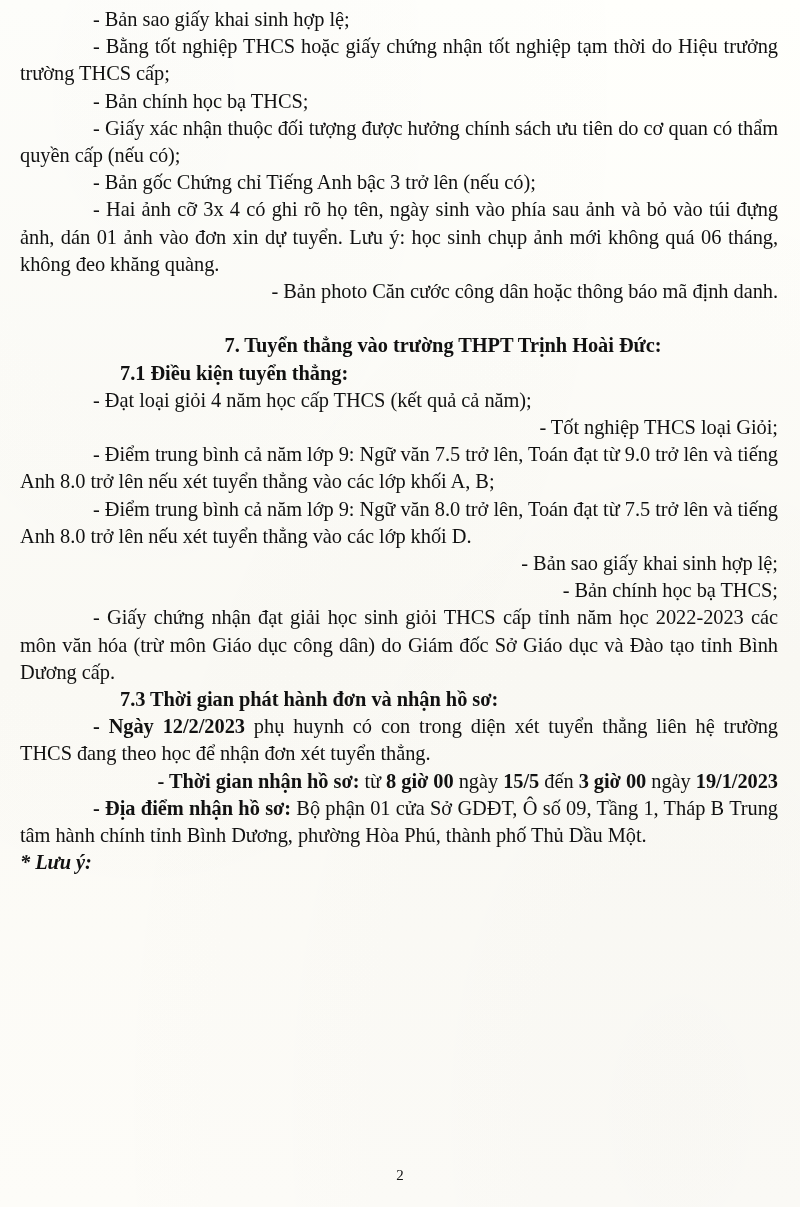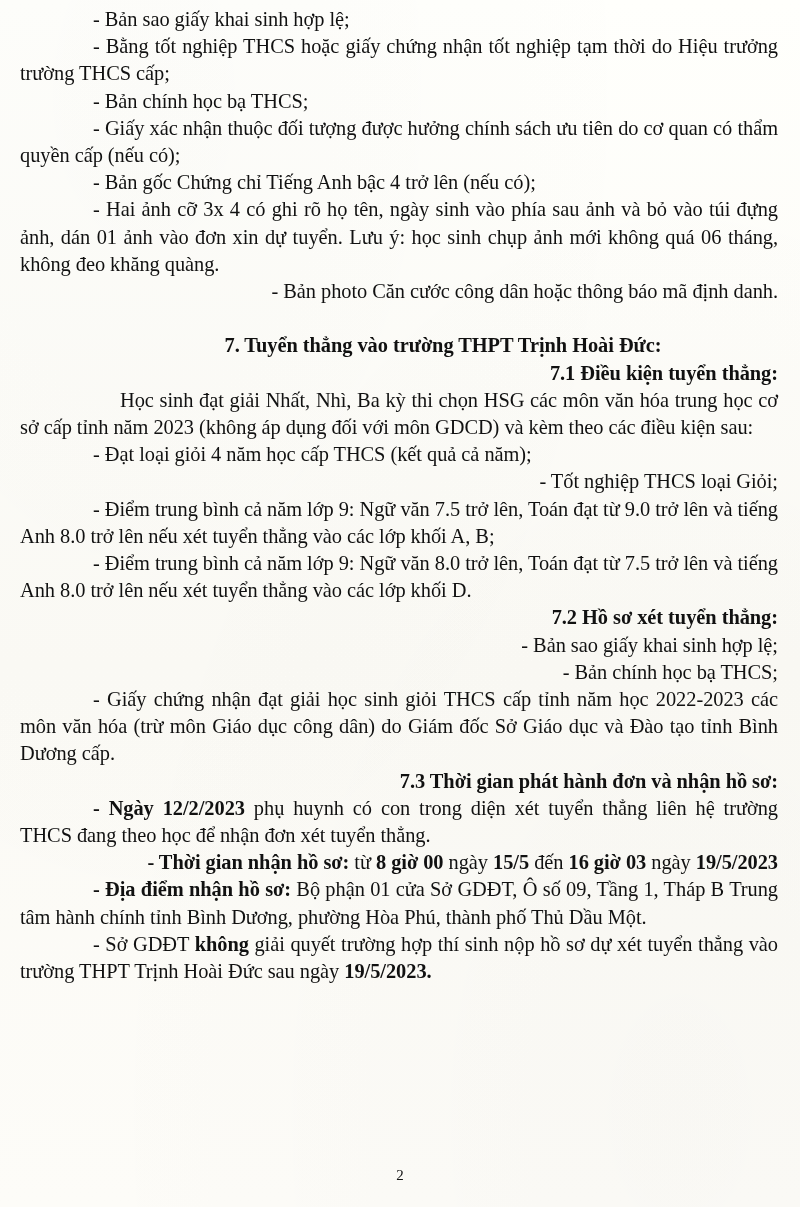--- a/index.html
+++ b/index.html
@@ -53,21 +53,21 @@
     text-align: right;
   }
   p.heading {
     font-weight: bold;
     text-indent: 88px;
     text-align: center;
   }
   p.heading-sub {
     font-weight: bold;
     text-indent: 100px;
-    text-align: right;
+    text-align: left;
   }
   p.flush {
     text-indent: 0;
     text-align: left;
   }
   p.dash-item {
     text-indent: 73px;
   }
   .blank-line {
     height: 27.2px;
@@ -93,60 +93,58 @@
   <div class="body-text">
 
     <p class="dash-item">- Bản sao giấy khai sinh hợp lệ;</p>
 
     <p class="dash-item">- Bằng tốt nghiệp THCS hoặc giấy chứng nhận tốt nghiệp tạm thời do Hiệu trưởng trường THCS cấp;</p>
 
     <p class="dash-item">- Bản chính học bạ THCS;</p>
 
     <p class="dash-item">- Giấy xác nhận thuộc đối tượng được hưởng chính sách ưu tiên do cơ quan có thẩm quyền cấp (nếu có);</p>
 
-    <p class="dash-item">- Bản gốc Chứng chỉ Tiếng Anh bậc 4 trở lên (nếu có);</p>
+    <p class="dash-item">- Bản gốc Chứng chỉ Tiếng Anh bậc 3 trở lên (nếu có);</p>
 
     <p class="dash-item"><span>- Hai ảnh cỡ 3x 4 có ghi rõ họ tên, ngày sinh vào phía sau ảnh và bỏ vào túi đựng ảnh, dán 01 ảnh vào đơn xin dự tuyển. </span><span class="i">Lưu ý:</span><span> học sinh chụp ảnh mới không quá 06 tháng, không đeo khăng quàng.</span></p>
 
     <p class="dash-item no-justify">- Bản photo Căn cước công dân hoặc thông báo mã định danh.</p>
 
     <div class="blank-line"></div>
 
     <p class="heading">7. Tuyển thẳng vào trường THPT Trịnh Hoài Đức:</p>
 
     <p class="heading-sub">7.1 Điều kiện tuyển thẳng:</p>
 
-    <p style="text-indent:100px;">Học sinh đạt giải Nhất, Nhì, Ba kỳ thi chọn HSG các môn văn hóa trung học cơ sở cấp tỉnh năm 2023 (không áp dụng đối với môn GDCD) và kèm theo các điều kiện sau:</p>
 
     <p class="dash-item">- Đạt loại giỏi 4 năm học cấp THCS (kết quả cả năm);</p>
 
     <p class="dash-item no-justify">- Tốt nghiệp THCS loại Giỏi;</p>
 
     <p class="dash-item">- Điểm trung bình cả năm lớp 9: Ngữ văn 7.5 trở lên, Toán đạt từ 9.0 trở lên và tiếng Anh 8.0 trở lên nếu xét tuyển thẳng vào các lớp khối A, B;</p>
 
     <p class="dash-item">- Điểm trung bình cả năm lớp 9: Ngữ văn 8.0 trở lên, Toán đạt từ 7.5 trở lên và tiếng Anh 8.0 trở lên nếu xét tuyển thẳng vào các lớp khối D.</p>
 
-    <p class="heading-sub">7.2 Hồ sơ xét tuyển thẳng:</p>
 
 
     <p class="dash-item no-justify">- Bản sao giấy khai sinh hợp lệ;</p>
 
 
     <p class="dash-item no-justify">- Bản chính học bạ THCS;</p>
 
     <p class="dash-item">- Giấy chứng nhận đạt giải học sinh giỏi THCS cấp tỉnh năm học 2022-2023 các môn văn hóa (trừ môn Giáo dục công dân) do Giám đốc Sở Giáo dục và Đào tạo tỉnh Bình Dương cấp.</p>
 
     <p class="heading-sub">7.3 Thời gian phát hành đơn và nhận hồ sơ:</p>
 
     <p class="dash-item"><span class="b">- Ngày 12/2/2023</span><span> phụ huynh có con trong diện xét tuyển thẳng liên hệ trường THCS đang theo học để nhận đơn xét tuyển thẳng.</span></p>
 
-    <p class="dash-item no-justify"><span class="b">- Thời gian nhận hồ sơ:</span><span> từ </span><span class="b">8 giờ 00</span><span> ngày </span><span class="b">15/5</span><span> đến </span><span class="b">16 giờ 03</span><span> ngày </span><span class="b">19/5/2023</span></p>
+    <p class="dash-item no-justify"><span class="b">- Thời gian nhận hồ sơ:</span><span> từ </span><span class="b">8 giờ 00</span><span> ngày </span><span class="b">15/5</span><span> đến </span><span class="b">3 giờ 00</span><span> ngày </span><span class="b">19/1/2023</span></p>
 
     <p class="dash-item"><span class="b">- Địa điểm nhận hồ sơ:</span><span> Bộ phận 01 cửa Sở GDĐT, Ô số 09, Tầng 1, Tháp B Trung tâm hành chính tỉnh Bình Dương, phường Hòa Phú, thành phố Thủ Dầu Một.</span></p>
 
+    <p class="flush bi">* Lưu ý:</p>
 
-    <p class="dash-item"><span>- Sở GDĐT </span><span class="b">không</span><span> giải quyết trường hợp thí sinh nộp hồ sơ dự xét tuyển thẳng vào trường THPT Trịnh Hoài Đức sau ngày </span><span class="b">19/5/2023.</span></p>
 
 
   </div>
 
   <div class="page-number">2</div>
 </div>
 
 </body></html>

